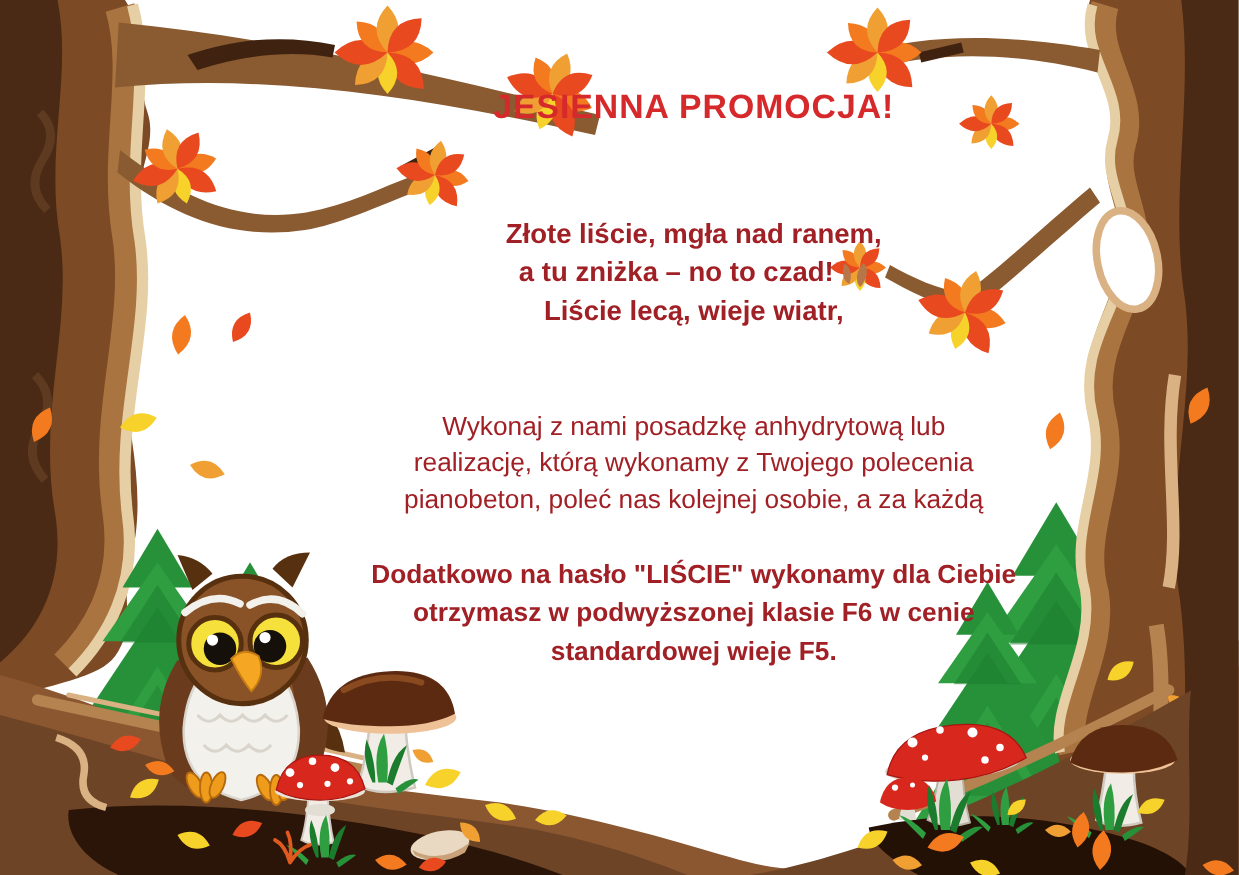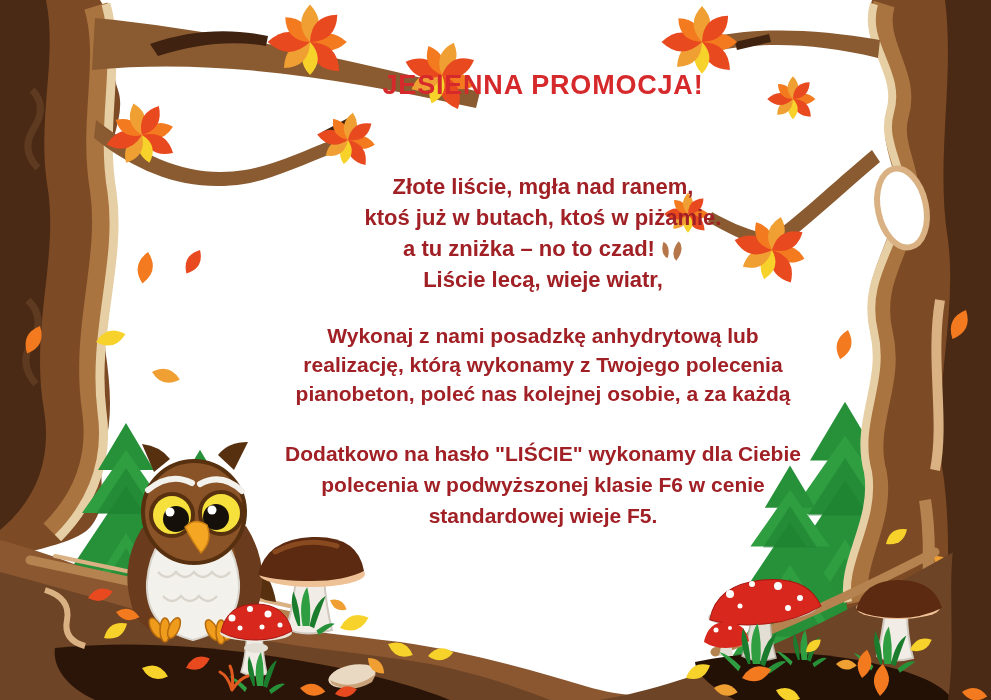--- a/index.html
+++ b/index.html
@@ -1,24 +1,24 @@
 <!DOCTYPE html>
 <html style="--title_red: #d6292b; --body_red: #a02025; --emoji_leaf: #b5764a; --leaf_orange: #f47a1f; --leaf_red: #e8491f; --leaf_amber: #f0a032; --leaf_yellow: #f7d22b; --trunk_mid: #7d4a26; --trunk_dark: #4a2a14; --trunk_light: #a9743f; --trunk_cream: #e7cfa5; --ground_brown: #8a5731; --pine_green: #2f9e41; --mushroom_red: #d8281e;"><head>
 <meta charset="utf-8">
 <style>
   html,body{margin:0;padding:0;background:#ffffff;}
   .poster{position:relative;width:991px;height:700px;overflow:hidden;background:#fff;
           font-family:"Liberation Sans","DejaVu Sans",sans-serif;}
   .art{position:absolute;left:0;top:0;width:991px;height:700px;}
-  .content{position:absolute;left:233px;top:0;width:620px;text-align:center;z-index:5;}
+  .content{position:absolute;left:245px;top:0;width:620px;text-align:center;z-index:5;}
   .title{margin:70px 0 0;font-size:27px;font-weight:700;letter-spacing:.8px;
          color:var(--title_red,#d6292b);}
   .poem{margin-top:70px;font-size:22px;line-height:31px;font-weight:700;
         color:var(--body_red,#a02025);}
-  .offer{margin-top:26px;font-size:21px;line-height:29px;font-weight:700;
+  .offer{margin-top:63px;font-size:21px;line-height:29px;font-weight:400;
          color:var(--body_red,#a02025);}
   .bonus{margin-top:30px;font-size:21px;line-height:31px;font-weight:700;
          color:var(--body_red,#a02025);}
   .leafchar{display:inline-block;width:9px;height:14px;margin-left:6px;
             background:var(--emoji_leaf,#b5764a);border-radius:0 100% 0 100%;
             transform:rotate(18deg);vertical-align:-1px;}
   .leafchar.l2{width:11px;height:16px;margin-left:2px;transform:rotate(42deg);vertical-align:-3px;}
 </style>
 </head>
 <body>
@@ -251,33 +251,32 @@
       <use href="#lf" fill="#f7d22b" transform="translate(910,650) rotate(-25) scale(0.75)"></use>
       <use href="#lf" fill="#f47a1f" transform="translate(962,692) rotate(10) scale(0.8)"></use>
     </g>
   </svg>
 
   <div class="content">
     <h1 class="title">JESIENNA PROMOCJA!</h1>
 
     <div class="poem">
       <div>Złote liście, mgła nad ranem,</div>
-      <div>ktoś już w butach, ktoś w piżamie.</div>
       <div>
         <span>a tu zniżka – no to czad!</span><span class="leafchar"></span><span class="leafchar l2"></span>
       </div>
       <div>Liście lecą, wieje wiatr,</div>
     </div>
 
     <div class="offer">
       <div>Wykonaj z nami posadzkę anhydrytową lub</div>
       <div>realizację, którą wykonamy z  Twojego polecenia</div>
       <div>pianobeton, poleć nas kolejnej osobie, a za każdą</div>
     </div>
 
     <div class="bonus">
       <div>Dodatkowo na hasło "LIŚCIE" wykonamy dla Ciebie</div>
-      <div>polecenia w podwyższonej klasie F6 w cenie</div>
+      <div>otrzymasz w podwyższonej klasie F6 w cenie</div>
       <div>standardowej wieje F5.</div>
     </div>
   </div>
 
 </div>
 
 </body></html>

